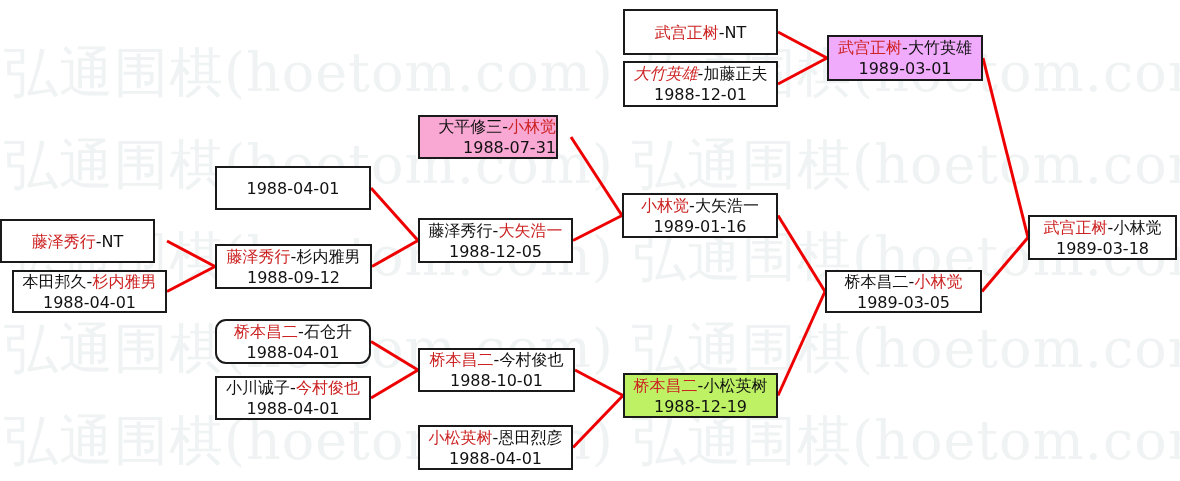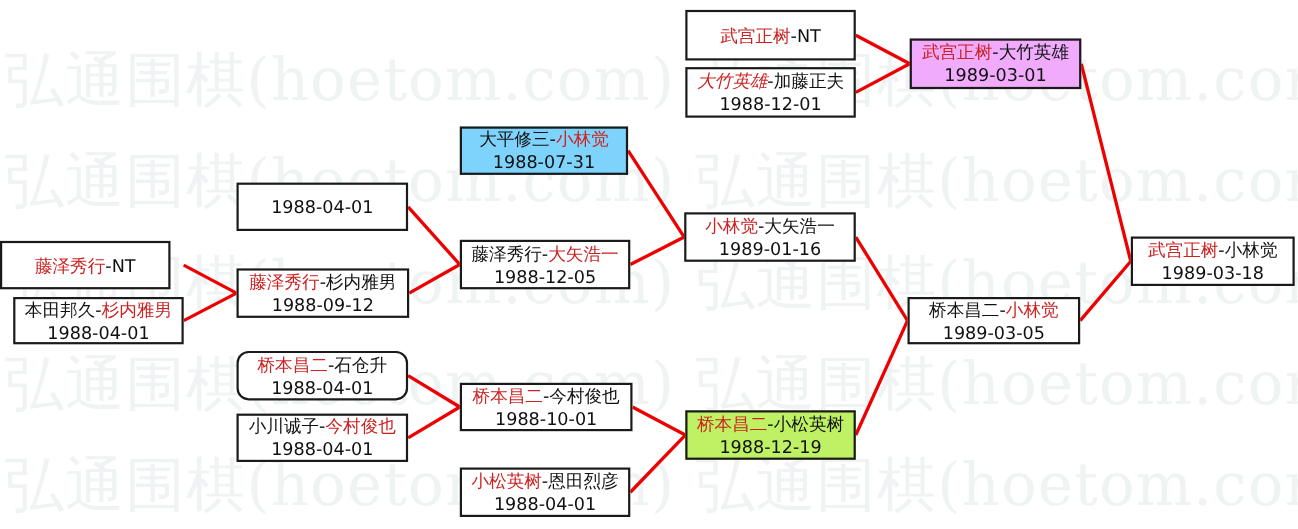--- a/index.html
+++ b/index.html
@@ -60,21 +60,21 @@
 
   </div>
       <div class="match-box" style="left: 623px; top: 61px; width: 155px; height: 46px; border-color: rgb(26, 26, 26); background: rgb(255, 255, 255);">
     <div class="players"><span class="pre"></span><span class="win" style="color: rgb(204, 34, 34); font-style: italic;">大竹英雄</span><span class="post">-加藤正夫</span></div>
     <div class="date">1988-12-01</div>
   </div>
       <div class="match-box" style="left: 827px; top: 35px; width: 156px; height: 46px; border-color: rgb(26, 26, 26); background: #f0abfc;">
     <div class="players"><span class="pre"></span><span class="win" style="color: rgb(204, 34, 34);">武宫正树</span><span class="post">-大竹英雄</span></div>
     <div class="date">1989-03-01</div>
   </div>
-      <div class="match-box" style="left: 418px; top: 115px; width: 153px; height: 44px; border-color: rgb(26, 26, 26); background: #7dd3fc;">
+      <div class="match-box" style="left: 418px; top: 115px; width: 140px; height: 44px; border-color: rgb(26, 26, 26); background: #f9a8d4; align-items: flex-end;">
     <div class="players"><span class="pre">大平修三-</span><span class="win" style="color: rgb(204, 34, 34);">小林觉</span><span class="post"></span></div>
     <div class="date">1988-07-31</div>
   </div>
       <div class="match-box" style="left: 215px; top: 166px; width: 156px; height: 44px; border-color: rgb(26, 26, 26); background: rgb(255, 255, 255);">
     <div class="date">1988-04-01</div>
   </div>
       <div class="match-box" style="left: 0; top: 219px; width: 155px; height: 44px; border-color: rgb(26, 26, 26); background: rgb(255, 255, 255);">
     <div class="players"><span class="pre"></span><span class="win" style="color: rgb(204, 34, 34);">藤泽秀行</span><span class="post">-NT</span></div>
 
   </div>

